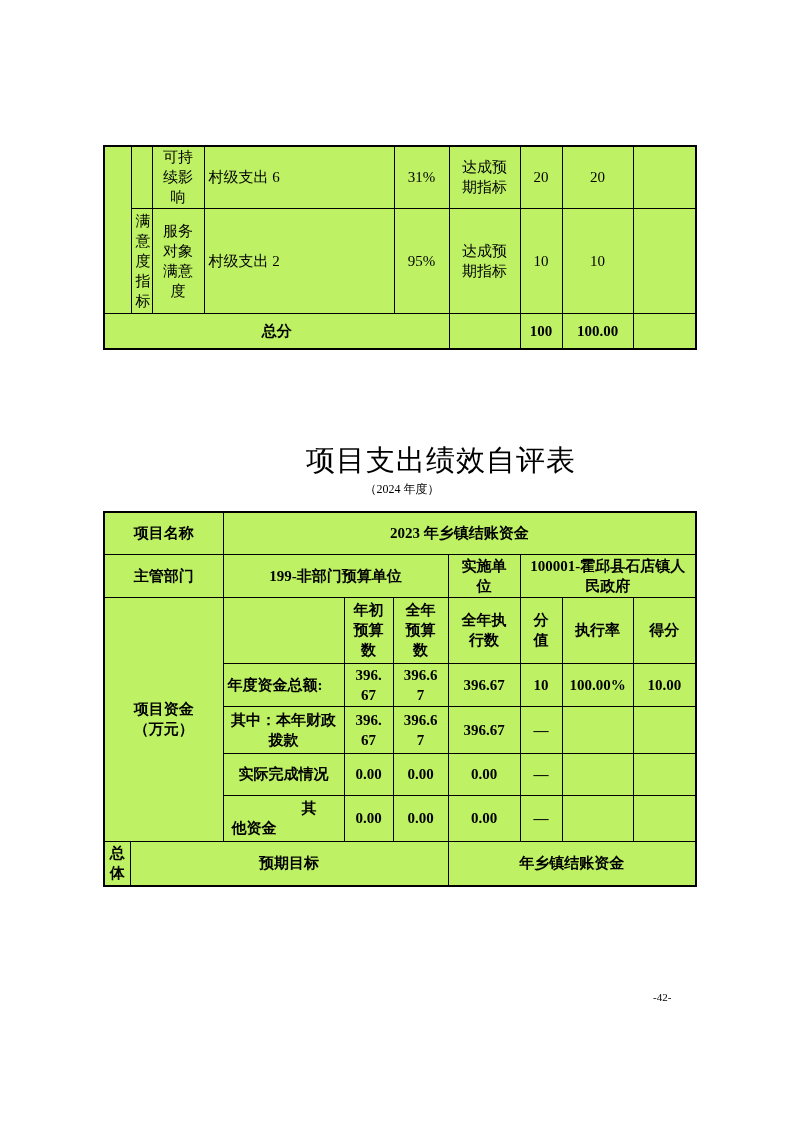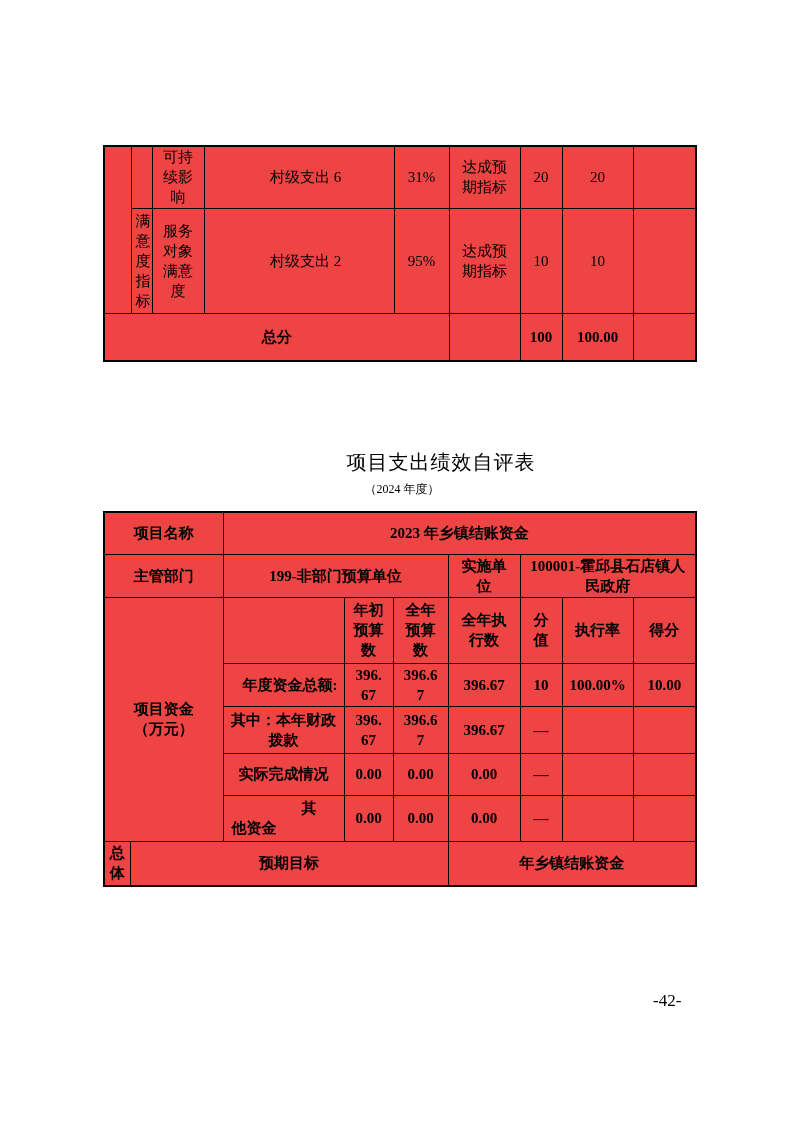--- a/index.html
+++ b/index.html
@@ -1,43 +1,43 @@
 <!DOCTYPE html>
 <html><head>
 <meta charset="utf-8">
 <style>
   html,body{margin:0;padding:0;}
   body{
     width:793px;height:1122px;position:relative;background:#ffffff;
     font-family:"Liberation Serif","DejaVu Serif",serif;color:#000;
   }
-  table{border-collapse:collapse;table-layout:fixed;position:absolute;background:#ef4444;}
+  table{border-collapse:collapse;table-layout:fixed;position:absolute;background:#bef264;}
   td{
     border:1px solid #000;text-align:center;vertical-align:middle;
     font-size:15px;line-height:20px;padding:0 4px;overflow:hidden;
   }
   .t-score{left:103px;top:145px;width:593px;border:2px solid #000;}
   .t-eval{left:103px;top:511px;width:593px;border:2px solid #000;font-weight:bold;}
   .pl{white-space:pre-line;}
-  .tl{text-align:center;padding-left:17px;margin-left:16px;}
+  .tl{text-align:left;padding-left:4px;margin-left:16px;}
   .bold{font-weight:bold;}
   .qita{white-space:pre-line;text-align:left;text-indent:70px;padding-left:8px;}
-  tr.sr1{height:62px;} tr.sr2{height:105px;} tr.sr3{height:48px;}
+  tr.sr1{height:62px;} tr.sr2{height:105px;} tr.sr3{height:36px;}
   tr.er1{height:42px;} tr.er2{height:43px;} tr.er3{height:66px;}
   tr.er4{height:43px;} tr.er5{height:47px;} tr.er6{height:42px;}
   tr.er7{height:46px;} tr.er8{height:45px;}
   .doc-title{
     position:absolute;top:441px;left:441px;transform:translateX(-50%);
-    font-size:20px;letter-spacing:1px;white-space:nowrap;margin-top:8px;
+    font-size:29px;letter-spacing:1px;white-space:nowrap;
   }
   .doc-sub{
     position:absolute;top:481px;left:402px;transform:translateX(-50%);
     font-size:12px;white-space:nowrap;
   }
-  .page-num{position:absolute;top:991px;left:653px;font-size:17px;}
+  .page-num{position:absolute;top:991px;left:653px;font-size:11px;}
 </style>
 </head>
 <body>
 
 <div>
 
   <table class="t-score">
     <colgroup>
       <col style="width:27px">
         <col style="width:21px">

